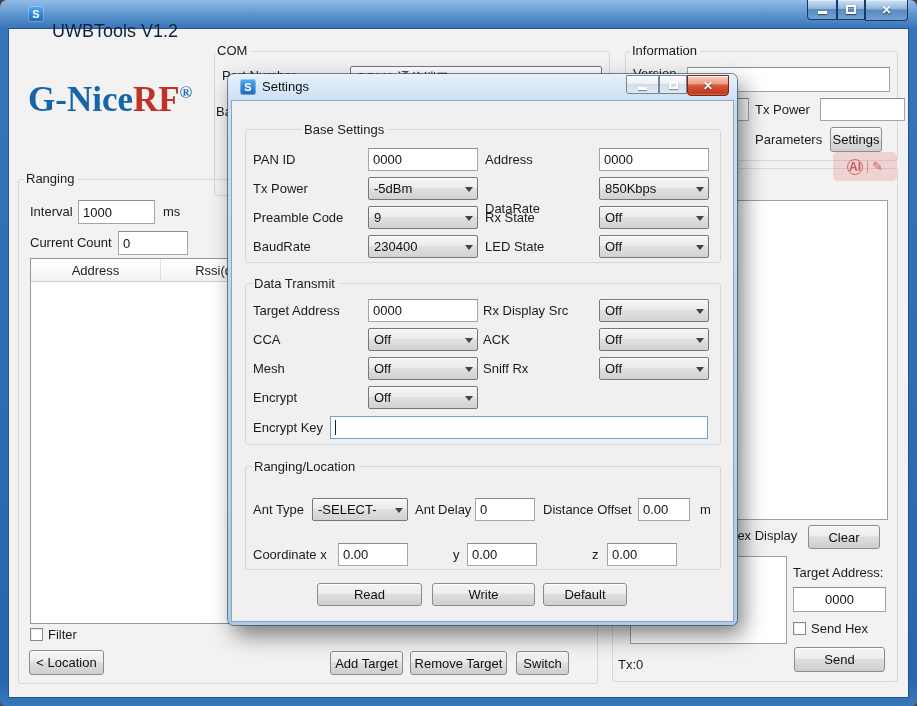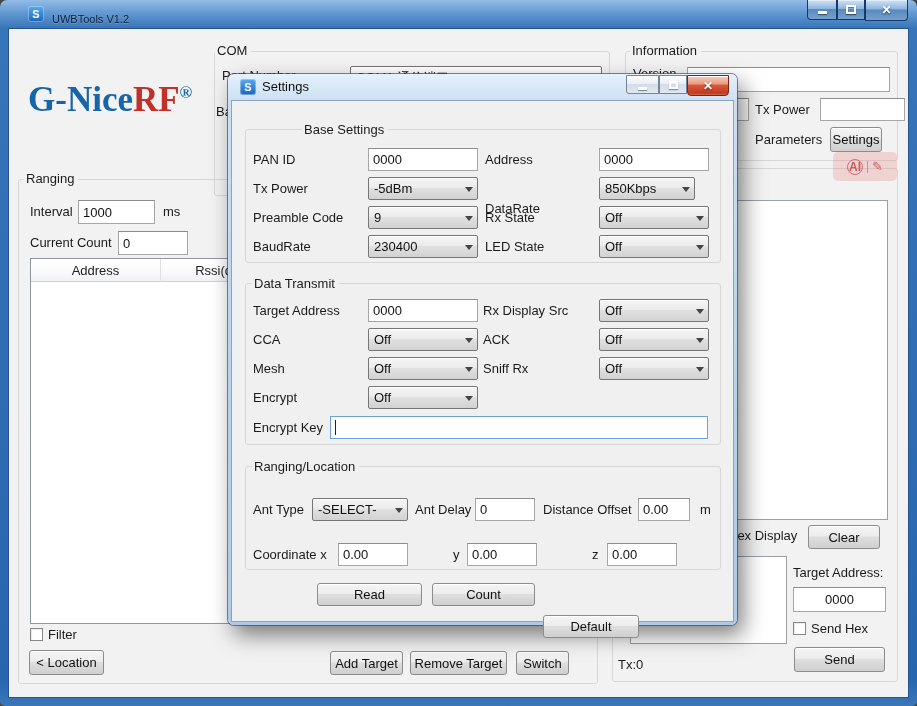--- a/index.html
+++ b/index.html
@@ -27,21 +27,21 @@
   .btn { position:absolute; border:1px solid #8c8c8c; border-radius:3px;
     background:linear-gradient(180deg,#f5f5f5,#ededed 45%,#dedede 50%,#cfcfcf);
     font-size:13px; color:#111; display:flex; align-items:center; justify-content:center;
     z-index:2; box-shadow:inset 0 1px 0 #fff; cursor:default; white-space:nowrap; }
   .cb { position:absolute; width:13px; height:13px; background:#fff; border:1px solid #878787; z-index:2; box-shadow:inset 1px 1px 1px rgba(0,0,0,.08); }
   .tarea { position:absolute; background:#fff; border:1px solid #9aa0a6; z-index:2; }
   
   .app-icon { position:absolute; left:28px; top:6px; width:16px; height:16px; border-radius:3px; z-index:2;
     background:linear-gradient(180deg,#58aaf0,#1a66c0); color:#fff; font-size:11px; font-weight:bold;
     display:flex; align-items:center; justify-content:center; box-shadow:inset 0 0 0 1px rgba(255,255,255,.35); }
-  .app-title { position:absolute; left:52px; top:13px; font-size:11px; color:#0c1f38; z-index:2; text-shadow:0 1px 1px rgba(255,255,255,.25); }
+  .app-title { position:absolute; left:52px; top:21px; font-size:18px; color:#0c1f38; z-index:2; text-shadow:0 1px 1px rgba(255,255,255,.25); }
   .wb { position:absolute; top:0; height:20px; border:1px solid #123a6b; border-top:none; z-index:2;
     background:linear-gradient(180deg,rgba(255,255,255,.55),rgba(255,255,255,.18) 45%,rgba(10,30,60,.18) 50%,rgba(255,255,255,.2));
     box-shadow:inset 0 1px 0 rgba(255,255,255,.45); display:flex; align-items:center; justify-content:center; }
   .glyph-min { width:9px; height:3px; background:#fff; box-shadow:0 1px 1px rgba(0,0,0,.5); margin-top:6px; }
   .glyph-max { width:10px; height:9px; border:2px solid #fff; box-shadow:0 1px 1px rgba(0,0,0,.5), inset 0 1px 1px rgba(0,0,0,.4); }
   .glyph-x { color:#fff; font-size:12px; font-weight:bold; text-shadow:0 1px 2px rgba(0,0,0,.55); line-height:18px; }
   
   .logo { position:absolute; left:28px; top:80px; z-index:2; font-family:"Liberation Serif",serif; font-weight:bold; font-size:35px; white-space:nowrap; }
   .logo .b { color:#1565a8; } .logo .r { color:#c13127; }
   .logo .reg { font-size:17px; color:#1565a8; vertical-align:super; }
@@ -176,21 +176,21 @@
     <input class="ti" style="left: 140px; top: 74px; width: 110px; z-index: 3;" value="0000">
     <span class="lbl" style="left:257px;top:74px;z-index:3;">Address</span>
     <input class="ti" style="left: 371px; top: 74px; width: 110px; z-index: 3;" value="0000">
 
     <span class="lbl" style="left:25px;top:103px;z-index:3;">Tx Power</span>
     <div class="combo" style="left:140px;top:103px;width:110px;z-index:3;">
         <span class="ct">-5dBm</span>
         <span class="ca"></span>
       </div>
     <span class="lbl" style="left:257px;top:87px;z-index:3;margin-top:36px;">DataRate</span>
-    <div class="combo" style="left:371px;top:103px;width:96px;z-index:3;">
+    <div class="combo" style="left:371px;top:103px;width:110px;z-index:3;">
         <span class="ct">850Kbps</span>
         <span class="ca"></span>
       </div>
 
     <span class="lbl" style="left:25px;top:132px;z-index:3;">Preamble Code</span>
     <div class="combo" style="left:140px;top:132px;width:110px;z-index:3;">
         <span class="ct">9</span>
         <span class="ca"></span>
       </div>
     <span class="lbl" style="left:257px;top:132px;z-index:3;">Rx State</span>
@@ -268,16 +268,16 @@
     <span class="lbl" style="left:472px;top:424px;z-index:3;">m</span>
 
     <span class="lbl" style="left:25px;top:469px;z-index:3;">Coordinate x</span>
     <input class="ti" style="left: 110px; top: 469px; width: 70px; z-index: 3;" value="0.00">
     <span class="lbl" style="left:225px;top:469px;z-index:3;">y</span>
     <input class="ti" style="left: 239px; top: 469px; width: 70px; z-index: 3;" value="0.00">
     <span class="lbl" style="left:364px;top:469px;z-index:3;">z</span>
     <input class="ti" style="left: 379px; top: 469px; width: 70px; z-index: 3;" value="0.00">
 
     <div class="btn" style="left:89px;top:509px;width:105px;height:23px;z-index:3;">Read</div>
-    <div class="btn" style="left:204px;top:509px;width:103px;height:23px;z-index:3;">Count</div>
-    <div class="btn" style="left:315px;top:509px;width:96px;height:23px;z-index:3;margin-top:32px;">Default</div>
+    <div class="btn" style="left:204px;top:509px;width:103px;height:23px;z-index:3;">Write</div>
+    <div class="btn" style="left:315px;top:509px;width:84px;height:23px;z-index:3;">Default</div>
   </div>
 </div>
 
 </body></html>

